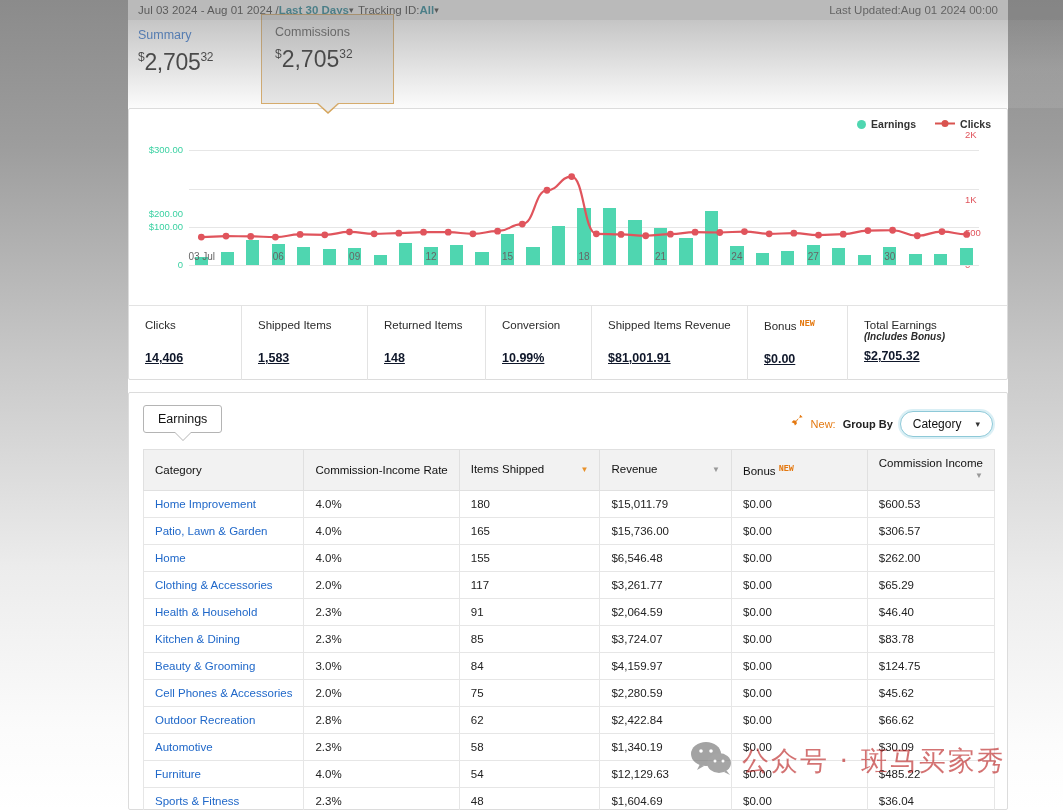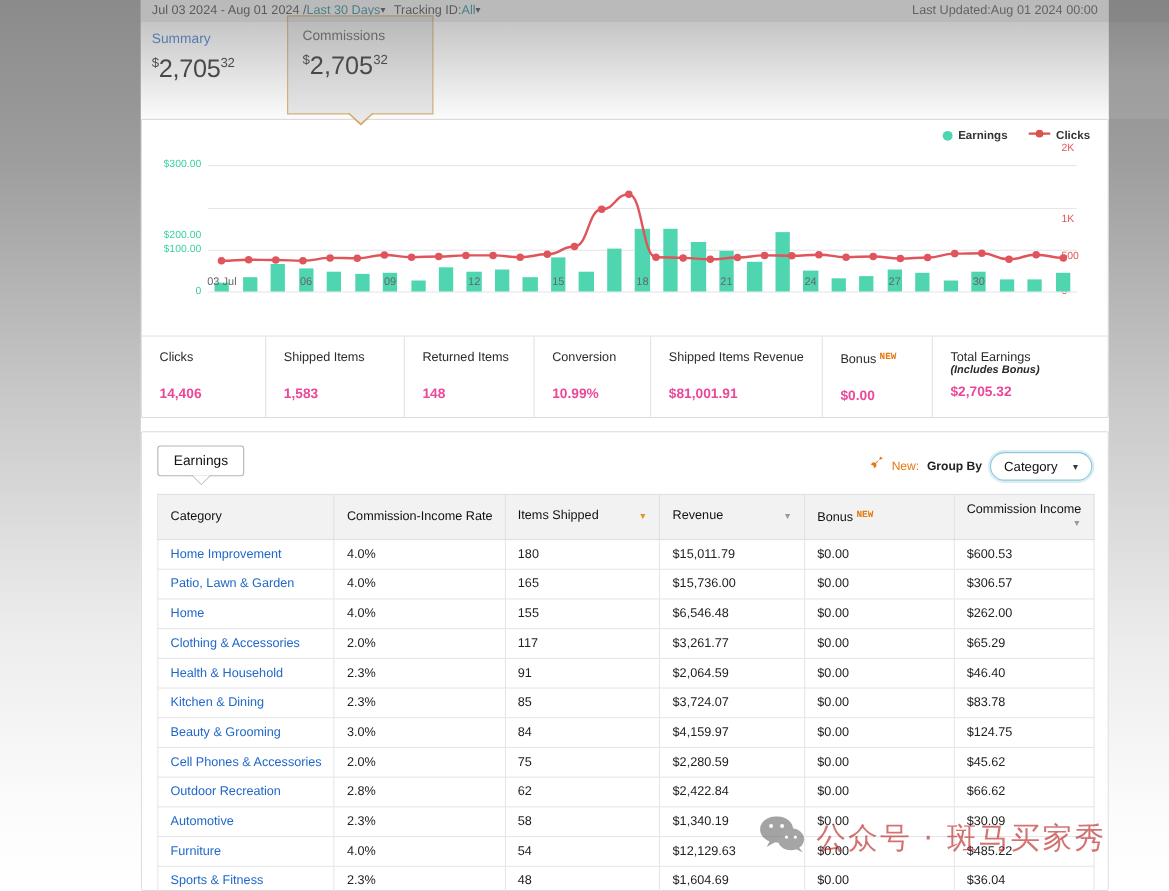--- a/index.html
+++ b/index.html
@@ -32,21 +32,21 @@
     background: linear-gradient(180deg,#8b8b8b 0%,#9d9d9d 18%,#c9c9c9 45%,#ececec 72%,#fcfcfc 92%,#ffffff 100%);
     z-index: 40; pointer-events:none;
   }
 
   
   .topbar {
     position:absolute; left:128px; top:0; width:880px; height:20px;
     font-size: 11.5px; color:#2b2b2b; line-height:20px;
   }
   .topbar .daterange { position:absolute; left:10px; top:0; white-space:nowrap; }
-  .topbar .lnk { color:#0a7b8f; }
+  .topbar .lnk { color:#0a7b8f;font-weight:bold; }
   .topbar .tid { position:absolute; left:230px; top:0; white-space:nowrap; }
   .topbar .lastupd { position:absolute; right:10px; top:0; color:#3d3d3d; }
   .caret { display:inline-block; font-size:9px; transform: translateY(-1px); }
 
   
   .sumstrip { position:absolute; left:128px; top:20px; width:880px; height:88px; }
   .sumcard { position:absolute; top:8px; }
   .sumcard .lbl { font-size:12.5px; }
   .sumcard .val { font-size:23px; color:#111; font-weight:400; letter-spacing:-0.3px; margin-top:7px;}
   .sumcard .val .cur { font-size:12px; vertical-align:9px; }
@@ -93,21 +93,21 @@
   .gridline { position:absolute; left:0; width:100%; height:1px; background:#e6e6e6; }
   .xaxis { position:absolute; left:60px; top:116px; width:790px; height:20px; }
   .xaxis span { position:absolute; font-size:10px; color:#666; transform: translateX(-50%); }
 
   
   .stats { position:absolute; left:0; top:196px; width:878px; height:74px; border-top:1px solid #e3e3e3; display:flex; }
   .stat { flex: 0 0 auto; border-right:1px solid #e3e3e3; padding:13px 0 0 16px; height:74px; }
   .stat:last-child { border-right:none; }
   .stat .k { font-size:11.5px; color:#2b2b2b; white-space:nowrap; }
   .stat .sub { font-size:10px; color:#2b2b2b; font-style:italic; font-weight:bold; }
-  .stat .v { font-size:12.5px; color:#ec4899; font-weight:bold; margin-top:20px; white-space:nowrap; }
+  .stat .v { font-size:12.5px; color:#0f172a; font-weight:bold; margin-top:20px; white-space:nowrap;text-decoration:underline; }
   .stat.bold .k { font-weight:normal; }
   .stat.bold .v { margin-top:7px; }
   .newbadge { color:#e47911; font-size:8.5px; font-weight:bold; vertical-align:4px; margin-left:3px;font-family:Liberation Mono, monospace; }
 
   
   .tpanel {
     position:absolute; left:128px; top:392px; width:880px; height:418px;
     background:#fff; border:1px solid #dcdcdc; border-radius:2px;
   }
   .tabbox {

